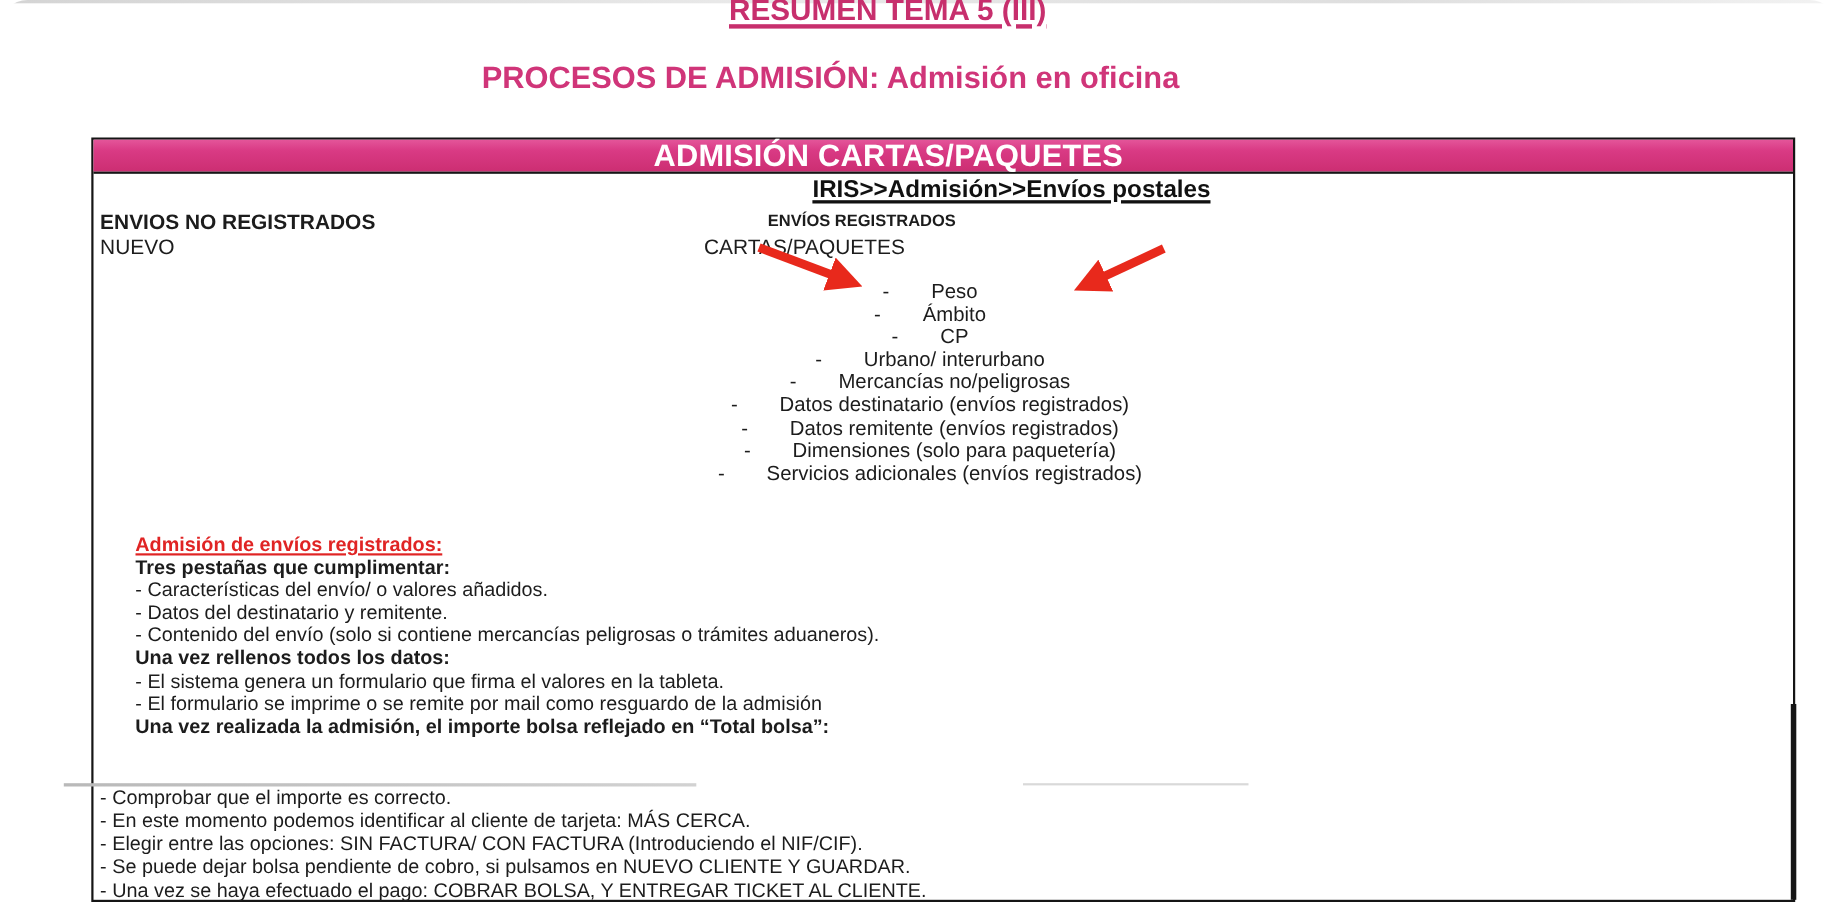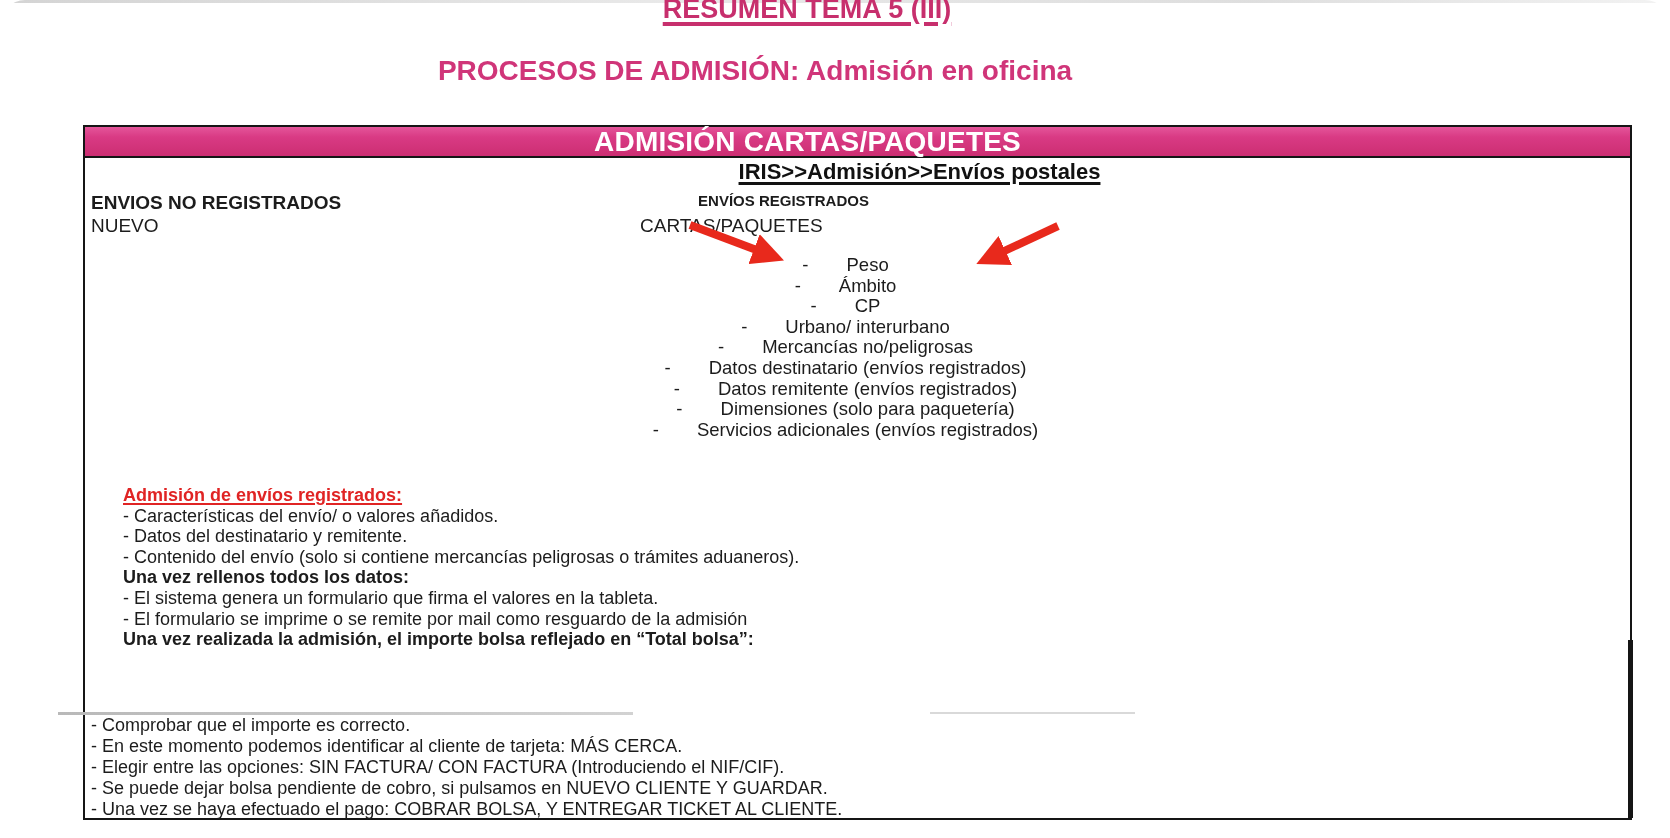--- a/index.html
+++ b/index.html
@@ -161,20 +161,21 @@
           <span>Dimensiones (solo para paquetería)</span>
         </div>
       <div class="chk-row">
           <span class="dash">-</span>
           <span>Servicios adicionales (envíos registrados)</span>
         </div>
     </div>
 
     <div id="upper-text">
       <div class="red-heading">Admisión de envíos registrados:</div>
+      <div class="bold-line">Tres pestañas que cumplimentar:</div>
       <div>- Características del envío/ o valores añadidos.</div>
       <div>- Datos del destinatario y remitente.</div>
       <div>- Contenido del envío (solo si contiene mercancías peligrosas o trámites aduaneros).</div>
       <div class="bold-line">Una vez rellenos todos los datos:</div>
       <div>- El sistema genera un formulario que firma el valores en la tableta.</div>
       <div>- El formulario se imprime o se remite por mail como resguardo de la admisión</div>
       <div class="bold-line">Una vez realizada la admisión, el importe bolsa reflejado en “Total bolsa”:</div>
     </div>
 
     <div id="lower-text">

